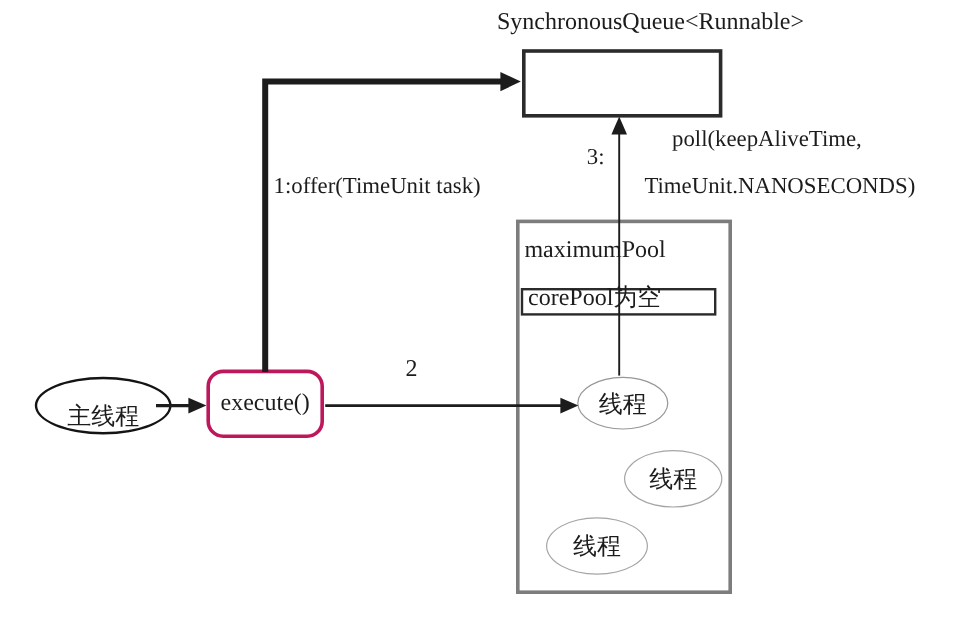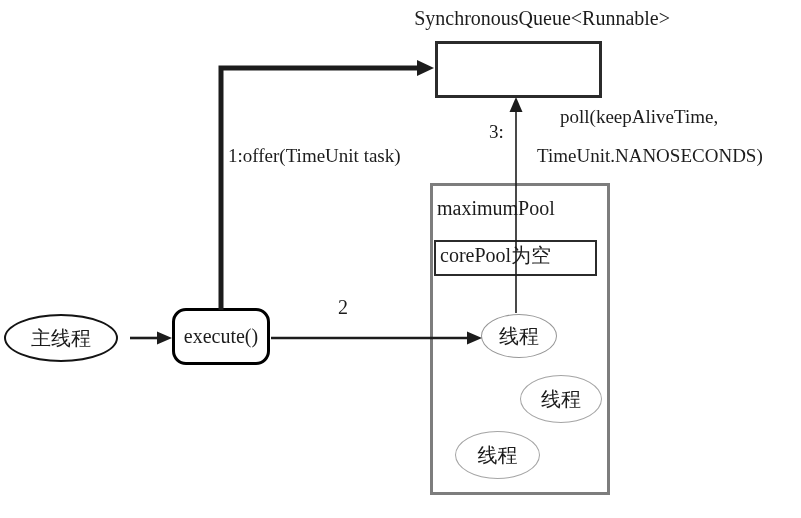--- a/index.html
+++ b/index.html
@@ -61,64 +61,65 @@
     background: #ffffff;
     box-sizing: border-box;
     z-index: 1;
   }
   #maximum-pool-label {
     left: 437px; top: 197px;
     z-index: 3;
   }
   #core-pool-rect {
     left: 434px; top: 240px;
-    width: 163px; height: 36px;
+    width: 163px; height: 23px;
     border: 2.5px solid #2b2b2b;
     background: #ffffff;
     box-sizing: border-box;
     display: flex;
-    align-items: flex-start;
+    align-items: flex-end;
     padding-left: 4px;
     z-index: 2;
   }
 
   .ellipse {
     border-radius: 50%;
     background: #ffffff;
     box-sizing: border-box;
     display: flex;
     align-items: center;
     justify-content: center;
     z-index: 2;
   }
   #main-thread-ellipse {
-    left: 4px; top: 314px;
+    left: 29px; top: 314px;
     width: 114px; height: 48px;
     border: 2.6px solid #141414;
+    align-items: flex-end;
   }
   #thread-ellipse-1 {
     left: 481px; top: 314px;
     width: 76px; height: 44px;
     border: 1.5px solid #979797;
   }
   #thread-ellipse-2 {
     left: 520px; top: 375px;
     width: 82px; height: 48px;
     border: 1.3px solid #a5a5a5;
   }
   #thread-ellipse-3 {
     left: 455px; top: 431px;
     width: 85px; height: 48px;
     border: 1.3px solid #a5a5a5;
   }
 
   #execute-box {
     left: 172px; top: 308px;
     width: 98px; height: 57px;
-    border: 3px solid #000000;
+    border: 3px solid #be185d;
     border-radius: 14px;
     background: #ffffff;
     box-sizing: border-box;
     display: flex;
     align-items: center;
     justify-content: center;
     z-index: 2;
   }
 
   #label-offer   { left: 228px; top: 145px; }

